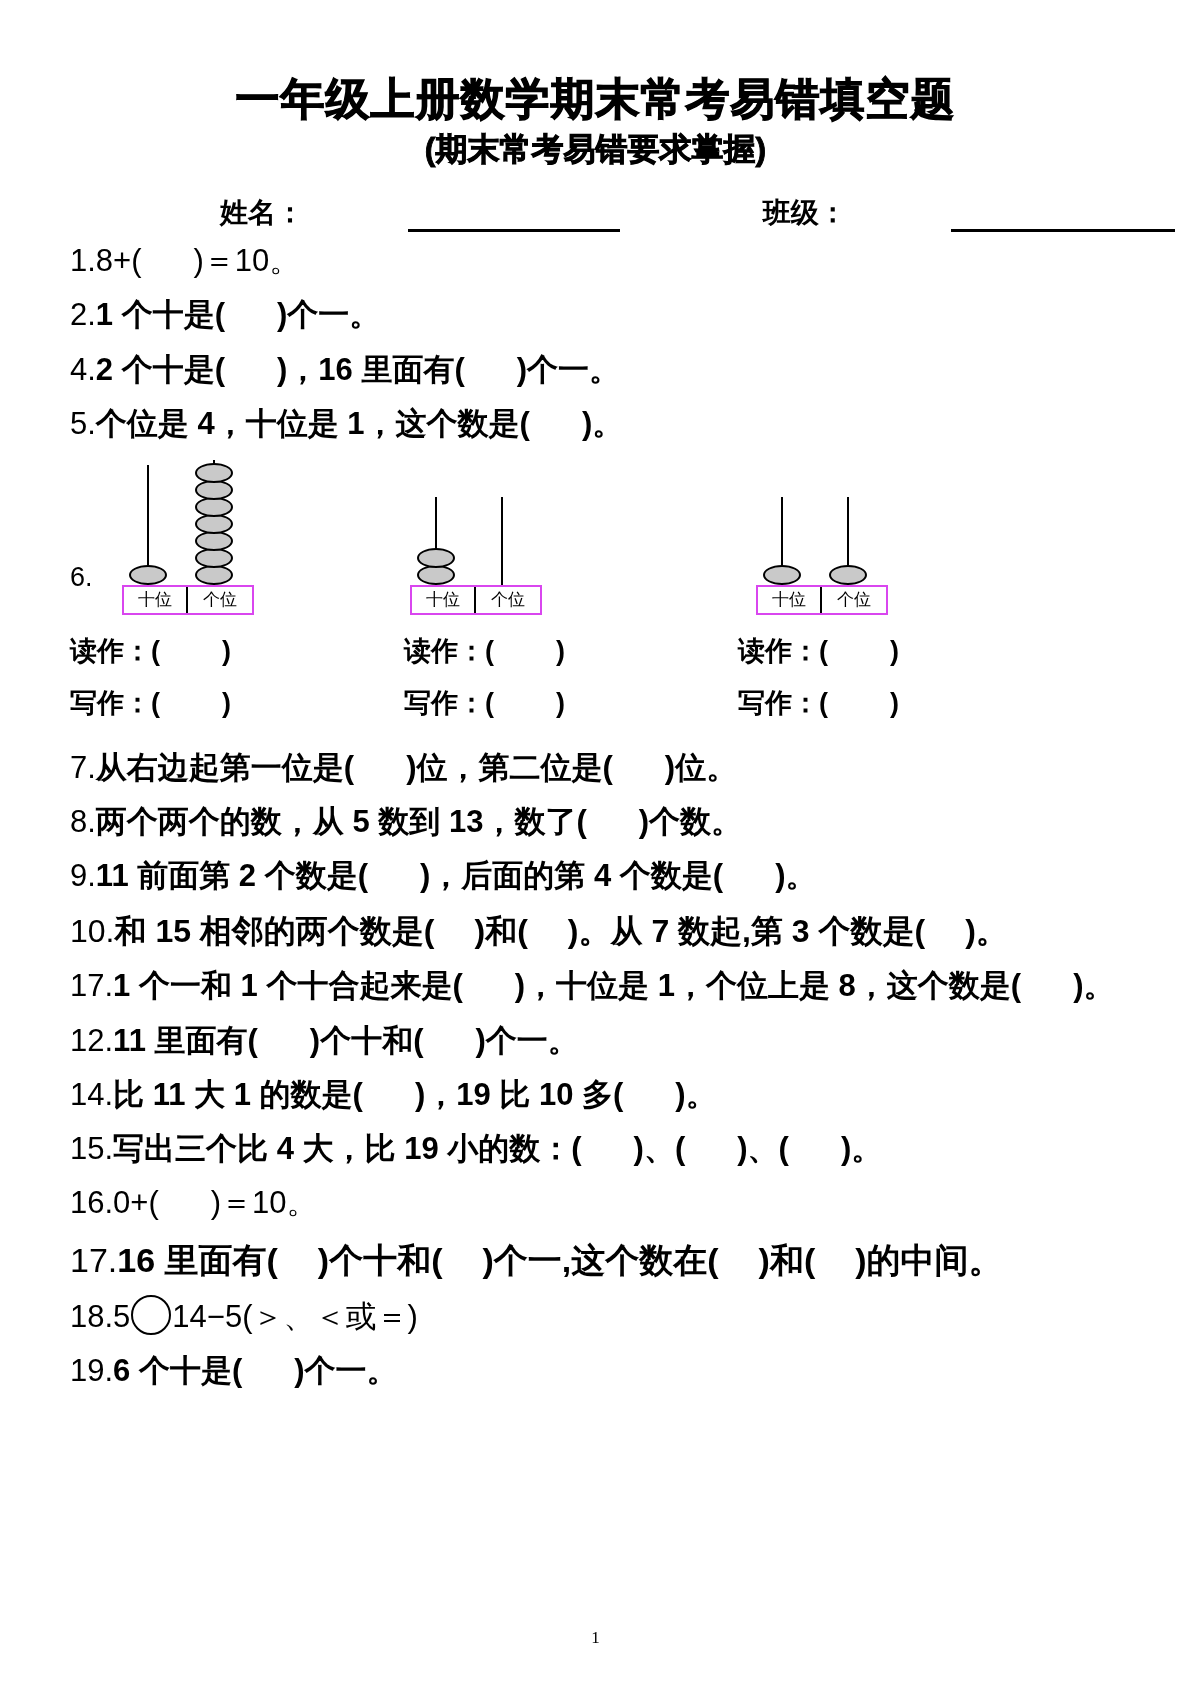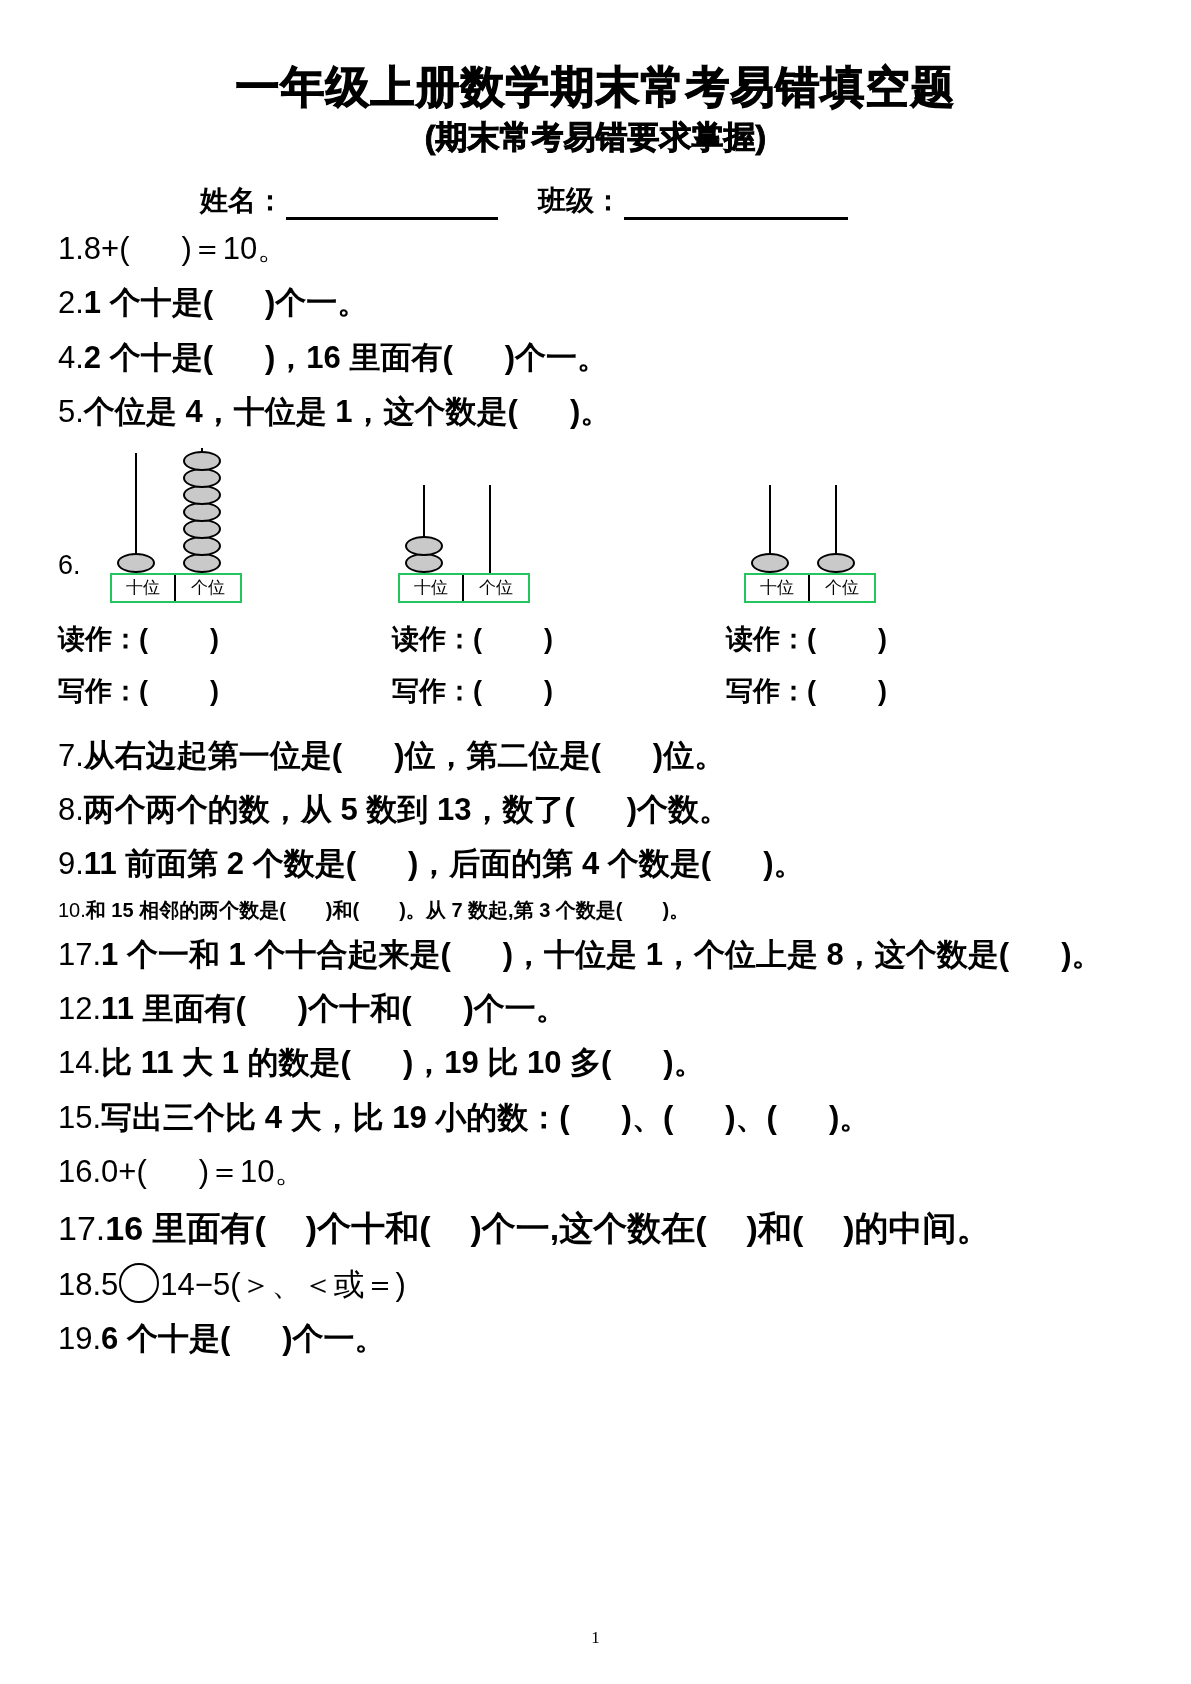--- a/index.html
+++ b/index.html
@@ -11,21 +11,21 @@
     font-family: "Liberation Sans", "DejaVu Sans", sans-serif;
     color: #000000;
   }
   .page {
     position: relative;
     width: 1191px;
     height: 1684px;
     background: #ffffff;
     overflow: hidden;
     box-sizing: border-box;
-    padding: 4px;
+    padding: 16px;
   }
 
   
   .title-main {
     text-align: center;
     font-size: 44px;
     font-weight: bold;
     letter-spacing: 1px;
     margin: 0;
     padding-top: 58px;
@@ -37,27 +37,28 @@
     font-size: 32px;
     font-weight: bold;
     margin: 0;
     padding-top: 8px;
     line-height: 1.15;
     -webkit-text-stroke: 0.9px #000;
   }
 
   
   .idrow {
-    margin: 26px 0 4px 0;
+    margin: 26px 0 4px 8px;
     padding-left: 196px;
     font-size: 28px;
     font-weight: bold;
     display: flex;
     align-items: flex-end;
     gap: 2px;
+    justify-content: space-between;
   }
   .idrow .lbl { white-space: nowrap; }
   .idrow .blank-line {
     display: inline-block;
     width: 212px;
     border-bottom: 3px solid #000;
     height: 26px;
     margin-right: 38px;
   }
   .idrow .blank-line.last { margin-right: 0; width: 224px; }
@@ -132,21 +133,21 @@
   }
   .abacus .bead.tens { left: 15px; }
   .abacus .bead.ones { left: 81px; }
   .placebox {
     position: absolute;
     left: 8px;
     bottom: 0px;
     width: 132px;
     height: 30px;
     display: flex;
-    border: 2px solid #22c55e;
+    border: 2px solid #d946ef;
     box-sizing: border-box;
     background: #fff;
   }
   .placebox > div {
     flex: 1 1 50%;
     font-size: 17px;
     font-weight: normal;
     display: flex;
     align-items: center;
     justify-content: center;
@@ -295,21 +296,21 @@
     </p>
 
     <p class="q">
       <span class="num">8.</span><span>两个两个的数，从 5 数到 13，数了(</span><span class="gap"></span><span>)个数。</span>
     </p>
 
     <p class="q">
       <span class="num">9.</span><span>11 前面第 2 个数是(</span><span class="gap"></span><span>)，后面的第 4 个数是(</span><span class="gap"></span><span>)。</span>
     </p>
 
-    <p class="q" style="font-size:20px;">
+    <p class="q" style="font-size:32px;">
       <span class="num">10.</span><span>和 15 相邻的两个数是(</span><span class="gap sm"></span><span>)和(</span><span class="gap sm"></span><span>)。从 7 数起,第 3 个数是(</span><span class="gap sm"></span><span>)。</span>
     </p>
 
     <p class="q wrapline">
       <span class="num">17.</span><span>1 个一和 1 个十合起来是(</span><span class="gap"></span><span>)，十位是 1，个位上是 8，这个数</span><span>是(</span><span class="gap"></span><span>)。</span>
     </p>
 
     <p class="q">
       <span class="num">12.</span><span>11 里面有(</span><span class="gap"></span><span>)个十和(</span><span class="gap"></span><span>)个一。</span>
     </p>

